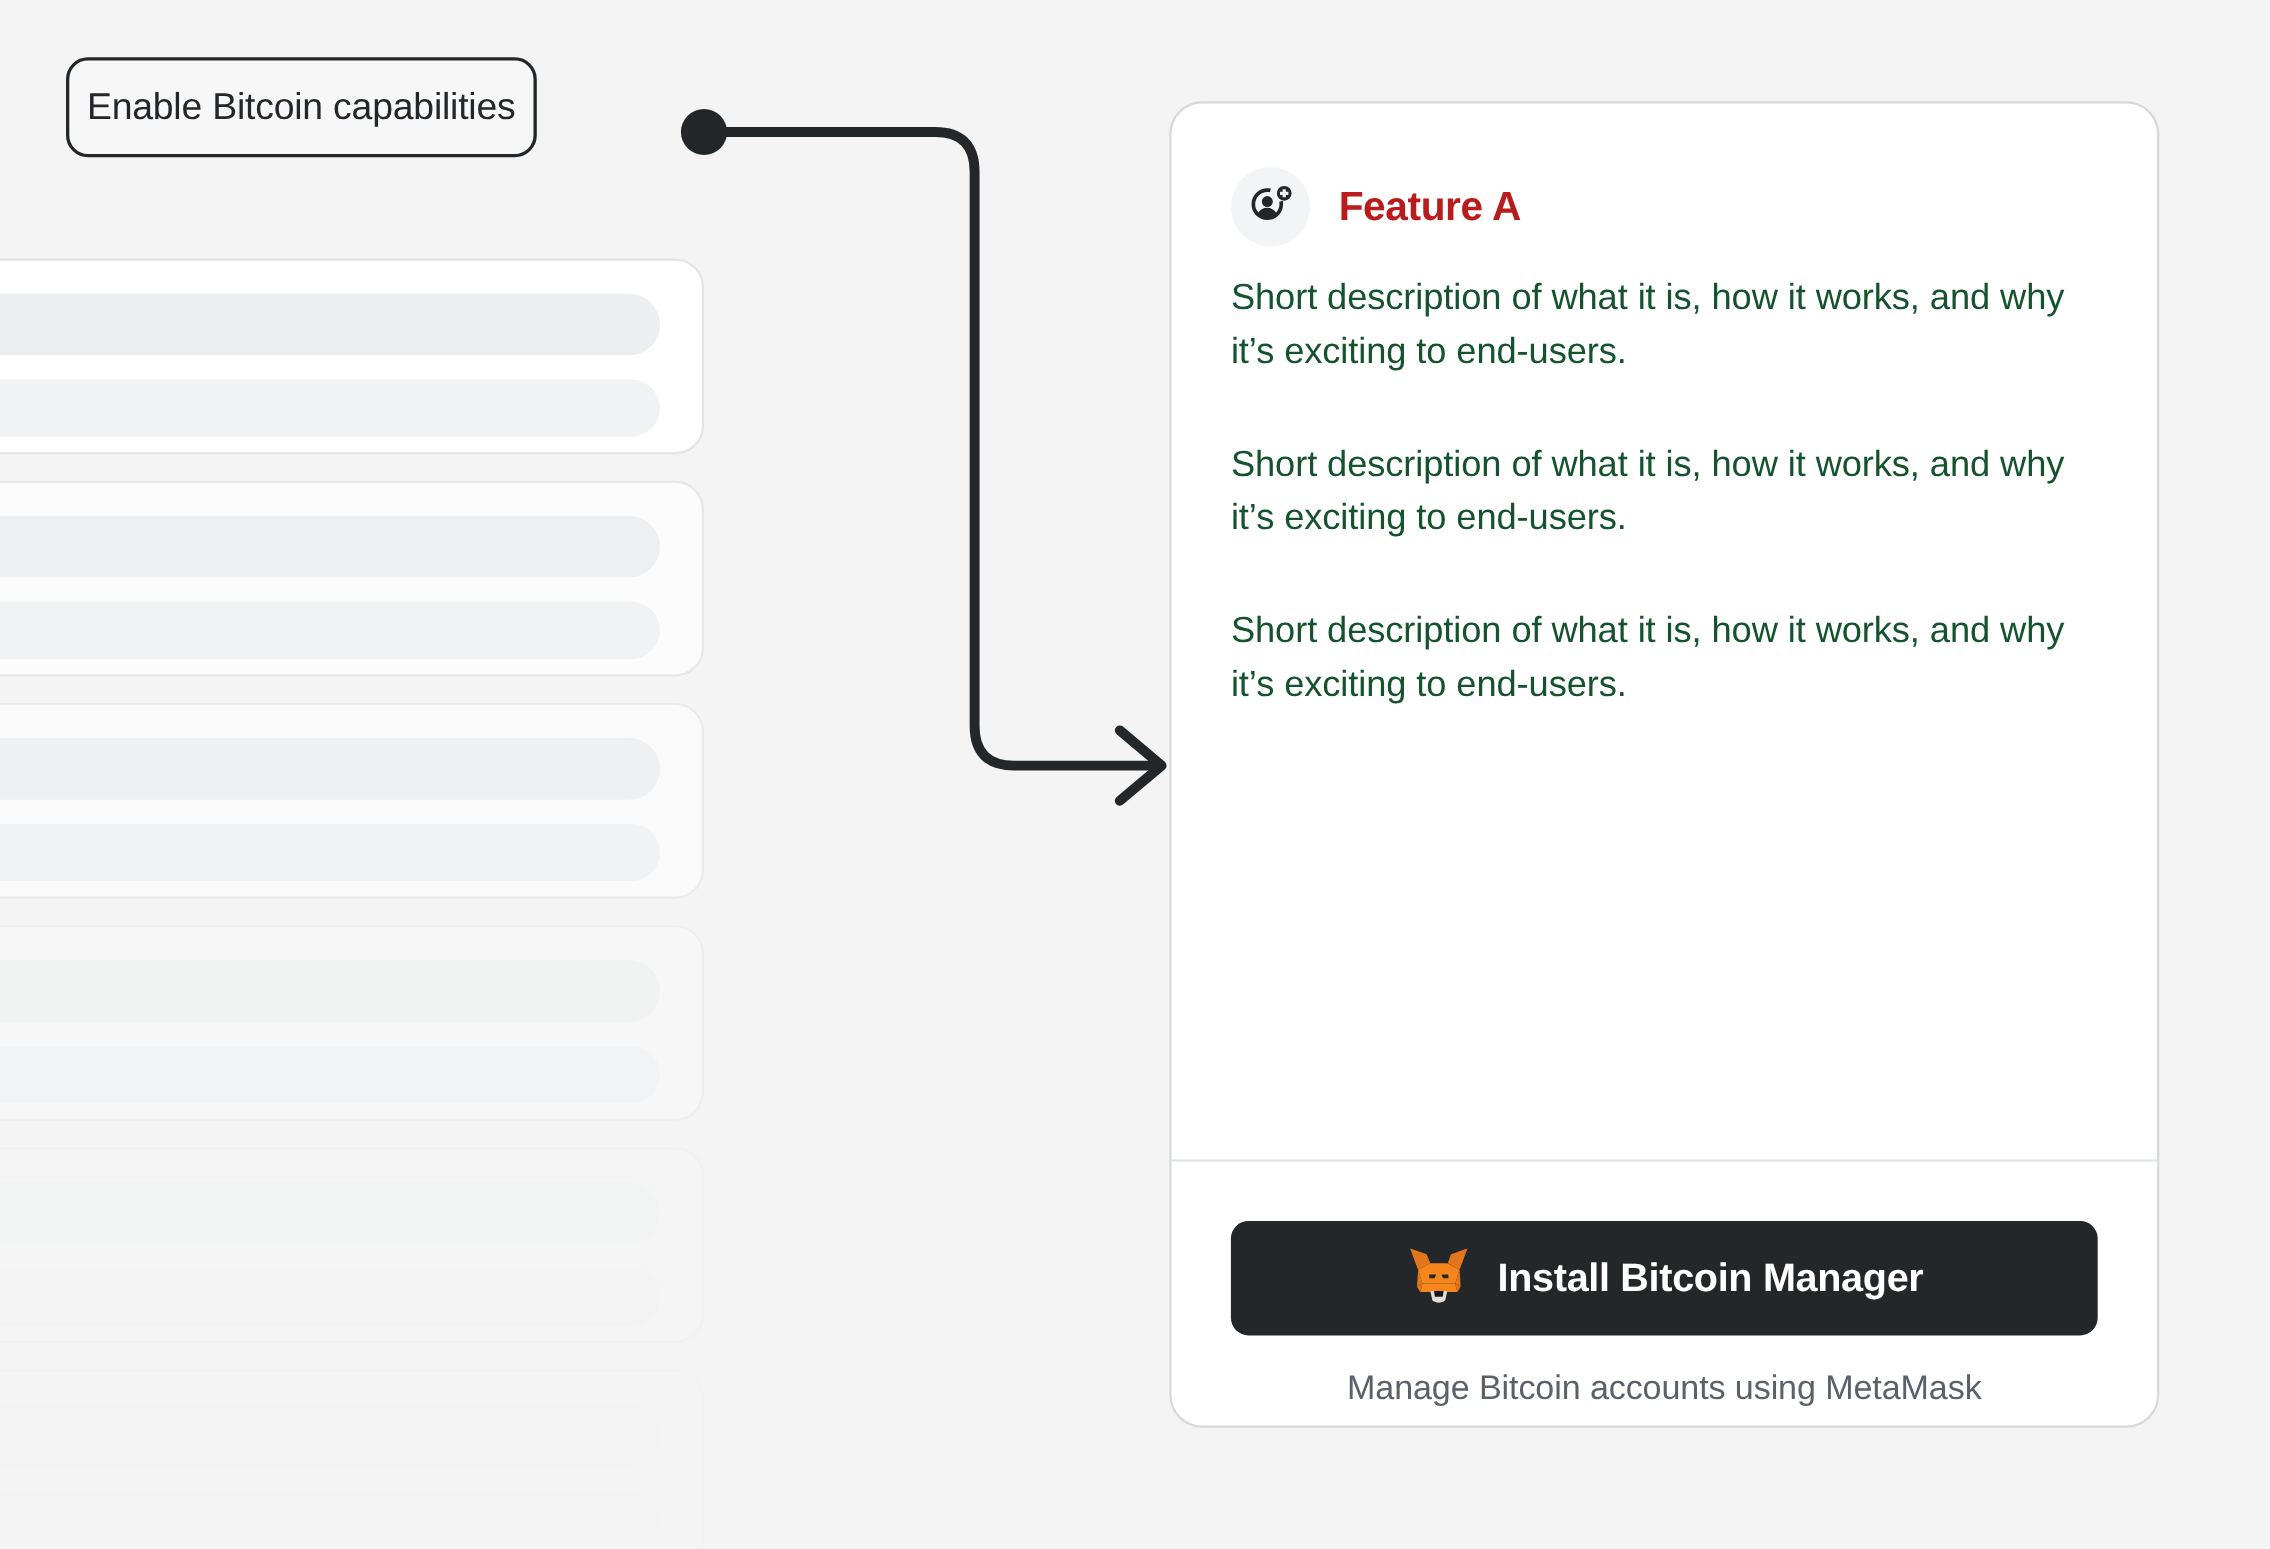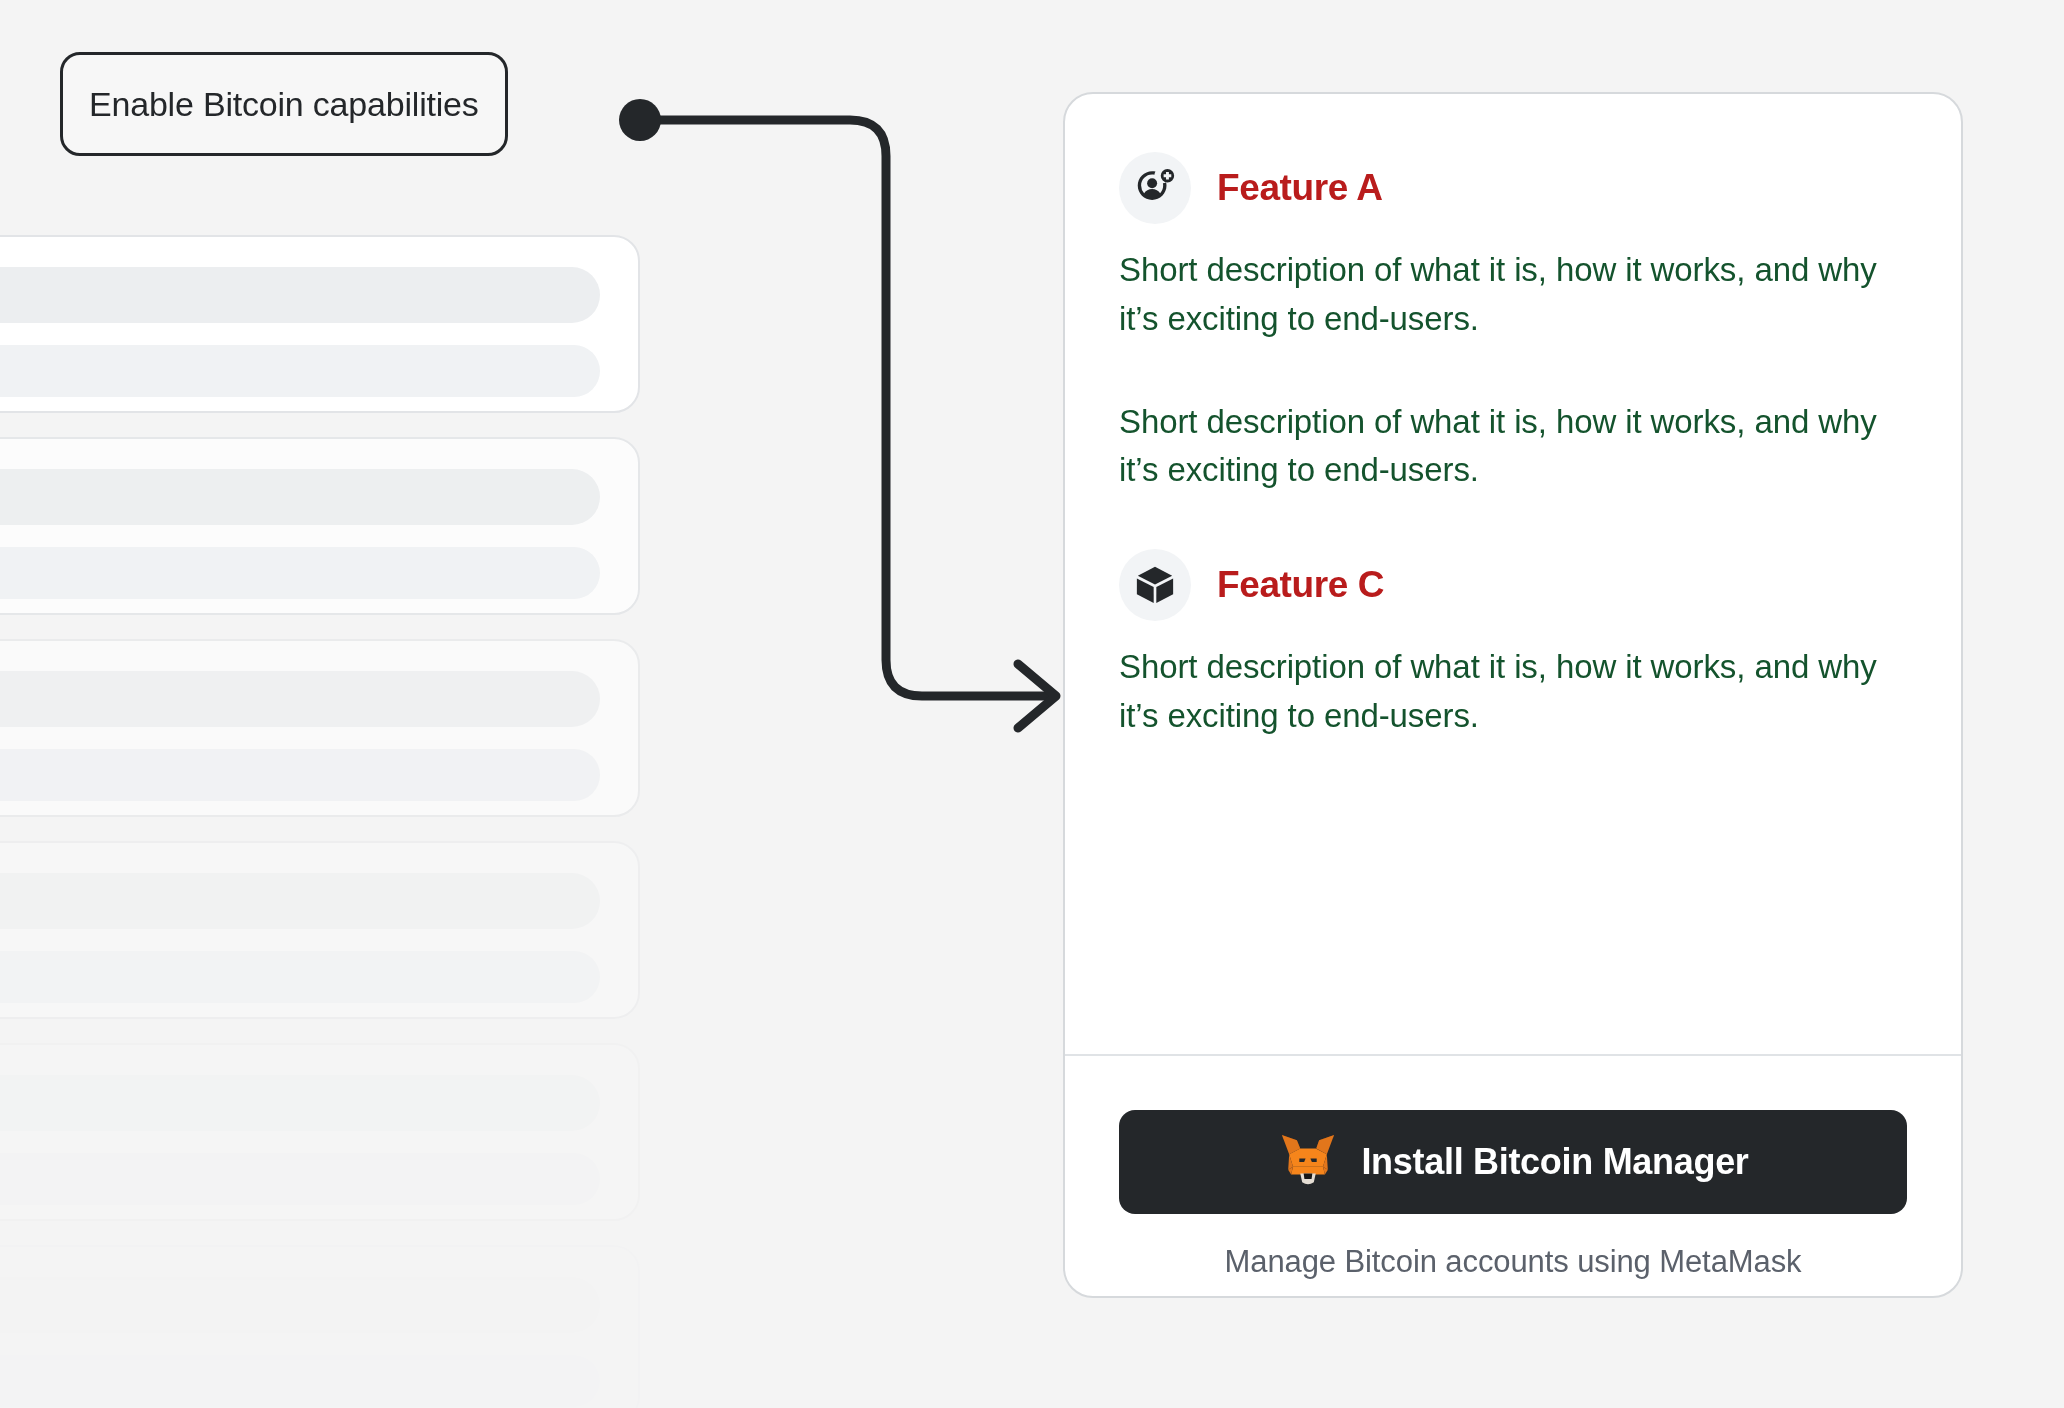--- a/index.html
+++ b/index.html
@@ -38,23 +38,23 @@
   .skeleton-card.fade-0 { opacity:1; }
   .skeleton-card.fade-1 { opacity:.80; }
   .skeleton-card.fade-2 { opacity:.55; }
   .skeleton-card.fade-3 { opacity:.32; }
   .skeleton-card.fade-4 { opacity:.16; }
   .skeleton-card.fade-5 { opacity:.07; }
 
   
   #callout-pill {
     position:absolute; left:60px; top:52px;
-    height:104px;
+    height:91px;
     display:flex; align-items:center;
-    padding:0 26px;
+    padding:0 16px;
     border:3px solid #24272a;
     border-radius:20px;
     background:rgba(255,255,255,0.25);
     z-index:5;
   }
   #callout-pill .pill-label {
     font-size:34px;
     font-weight:400;
     color:#24272a;
     letter-spacing:-0.2px;
@@ -191,30 +191,20 @@
           <span class="feature-title">Feature A</span>
         </div>
         <div class="feature-desc">Short description of what it is, how it works, and why it’s exciting to end-users.</div>
       </div>
 
       <div class="feature-item">
         <div class="feature-desc">Short description of what it is, how it works, and why it’s exciting to end-users.</div>
       </div>
 
       <div class="feature-item">
-        <div class="feature-head">
-          <span class="feature-icon">
-            <svg width="42" height="42" viewBox="0 0 44 44" xmlns="http://www.w3.org/2000/svg">
-              <path fill="#24272a" d="M22 3 40 12.2 22 21.4 4 12.2 22 3z"></path>
-              <path fill="#24272a" d="M3 15.2 20.6 24.2v16.6L3 31.8V15.2z"></path>
-              <path fill="#24272a" d="M41 15.2 23.4 24.2v16.6L41 31.8V15.2z"></path>
-            </svg>
-          </span>
-          <span class="feature-title">Feature C</span>
-        </div>
         <div class="feature-desc">Short description of what it is, how it works, and why it’s exciting to end-users.</div>
       </div>
 
     </div>
 
     <div id="card-divider"></div>
 
     <div id="card-footer">
       <button id="install-button">
         <svg id="fox-logo" viewBox="0 0 64 60" xmlns="http://www.w3.org/2000/svg">

